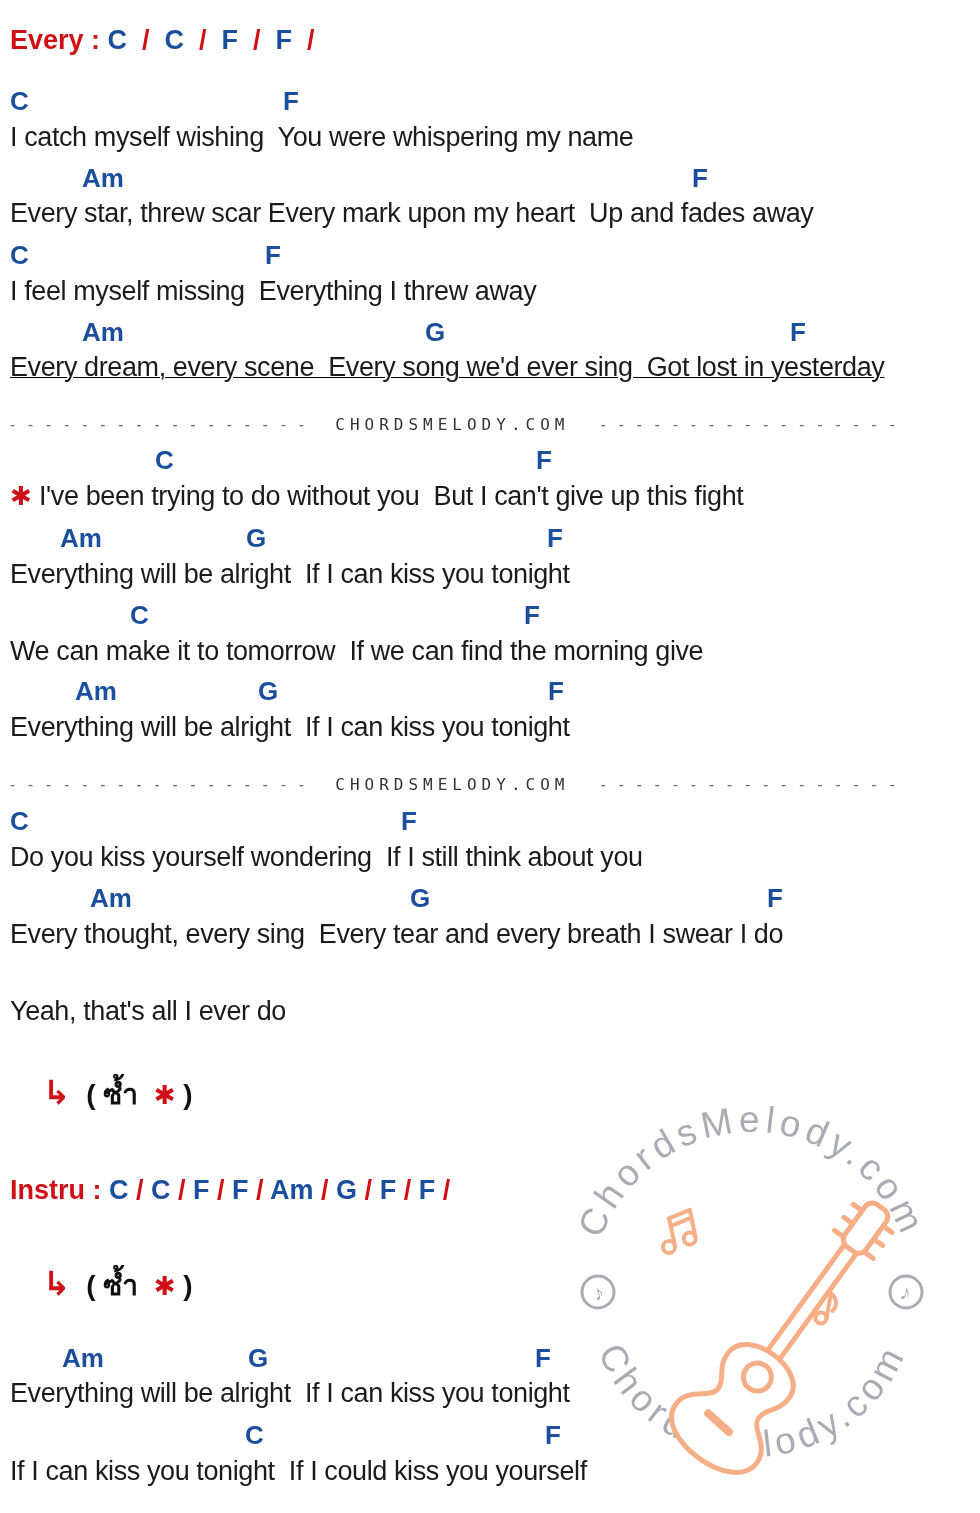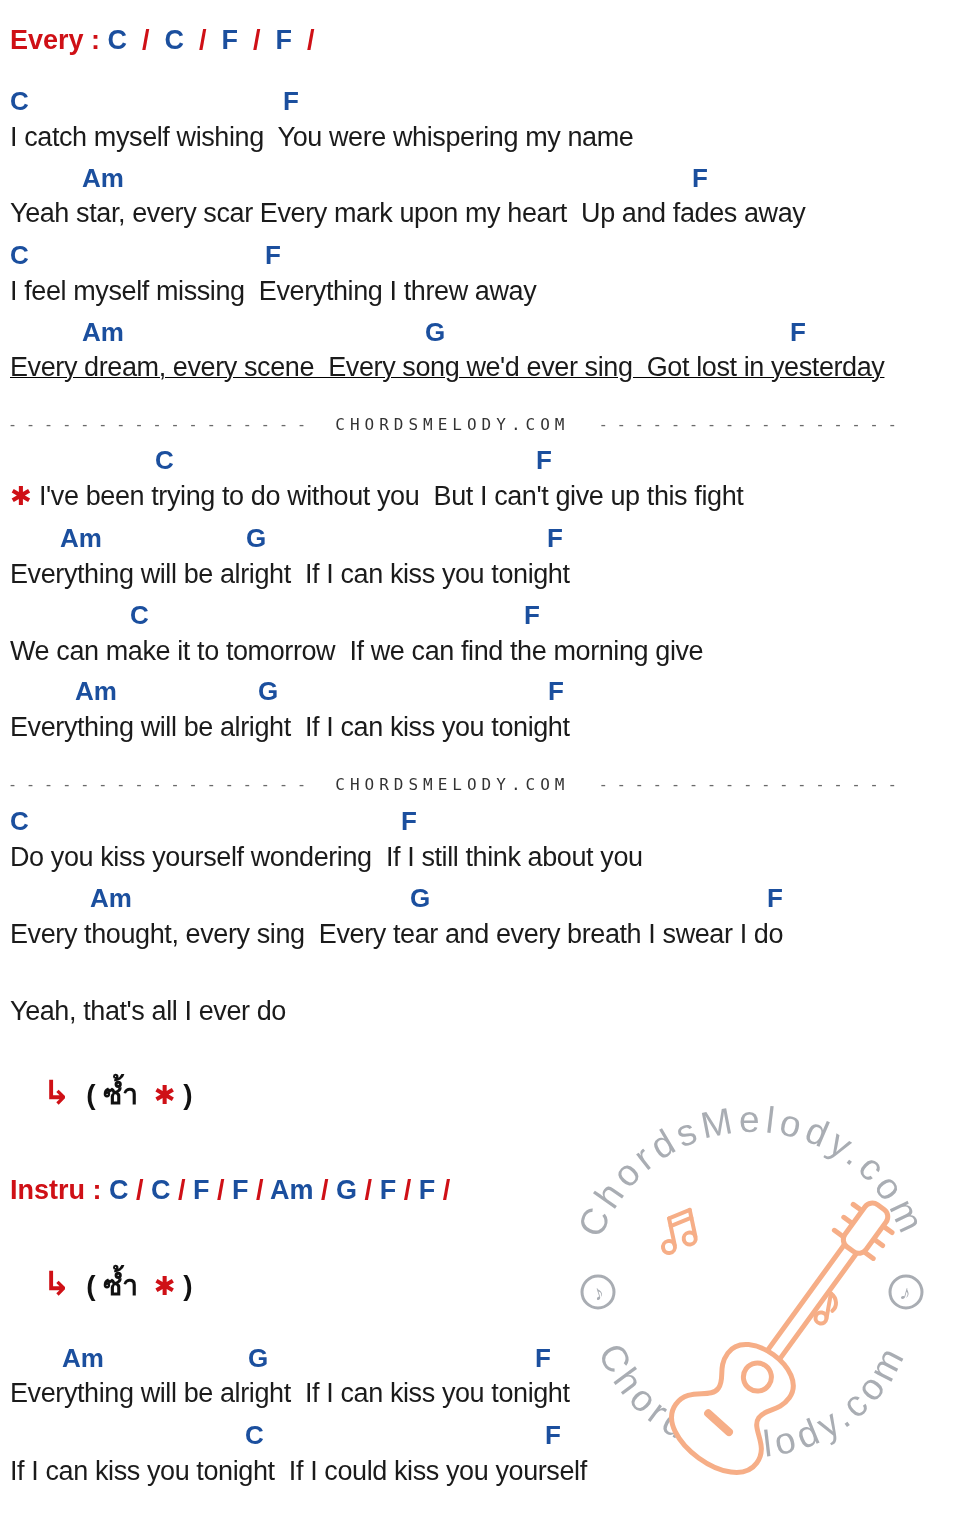--- a/index.html
+++ b/index.html
@@ -37,21 +37,21 @@
 </style>
 </head>
 <body>
 
 <div id="sheet">
   <div id="lines">
       <div class="line seq" style="top: 23px; left: 10px;"><span class="rlabel">Every : </span><span class="chordtok">C</span><span class="slash">  /  </span><span class="chordtok">C</span><span class="slash">  /  </span><span class="chordtok">F</span><span class="slash">  /  </span><span class="chordtok">F</span><span class="slash">  /</span></div>
       <div class="line chords" style="top: 86px;"><span class="chord" style="left: 10px;">C</span><span class="chord" style="left: 283px;">F</span></div>
       <div class="line lyric" style="top: 120px; left: 10px;"><span class="lyr">I catch myself wishing  You were whispering my name</span></div>
       <div class="line chords" style="top: 163px;"><span class="chord" style="left: 82px;">Am</span><span class="chord" style="left: 692px;">F</span></div>
-      <div class="line lyric" style="top: 196px; left: 10px;"><span class="lyr">Yeah star, every scar Every mark upon my heart  Up and fades away</span></div>
+      <div class="line lyric" style="top: 196px; left: 10px;"><span class="lyr">Every star, threw scar Every mark upon my heart  Up and fades away</span></div>
       <div class="line chords" style="top: 240px;"><span class="chord" style="left: 10px;">C</span><span class="chord" style="left: 265px;">F</span></div>
       <div class="line lyric" style="top: 274px; left: 10px;"><span class="lyr">I feel myself missing  Everything I threw away</span></div>
       <div class="line chords" style="top: 317px;"><span class="chord" style="left: 82px;">Am</span><span class="chord" style="left: 425px;">G</span><span class="chord" style="left: 790px;">F</span></div>
       <div class="line lyric" style="top: 350px; left: 10px; text-decoration: underline;"><span class="lyr">Every dream, every scene  Every song we'd ever sing  Got lost in yesterday</span></div>
       <div class="line divider" style="top: 414px;"><span class="dash">- - - - - - - - - - - - - - - - -</span><span class="dlabel">  CHORDSMELODY.COM  </span><span class="dash">- - - - - - - - - - - - - - - - -</span></div>
       <div class="line chords" style="top: 445px;"><span class="chord" style="left: 155px;">C</span><span class="chord" style="left: 536px;">F</span></div>
       <div class="line lyric" style="top: 479px; left: 10px; text-align: center;"><span class="red">✱ </span><span class="lyr">I've been trying to do without you  But I can't give up this fight</span></div>
       <div class="line chords" style="top: 523px;"><span class="chord" style="left: 60px;">Am</span><span class="chord" style="left: 246px;">G</span><span class="chord" style="left: 547px;">F</span></div>
       <div class="line lyric" style="top: 557px; left: 10px;"><span class="lyr">Everything will be alright  If I can kiss you tonight</span></div>
       <div class="line chords" style="top: 600px;"><span class="chord" style="left: 130px;">C</span><span class="chord" style="left: 524px;">F</span></div>

